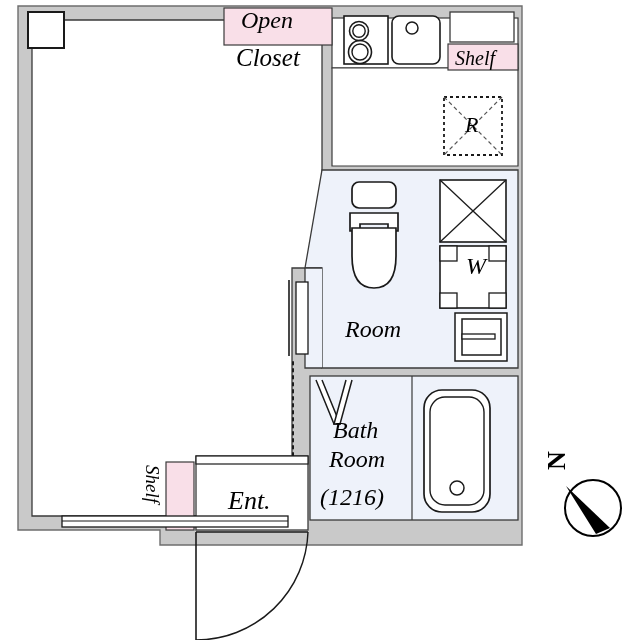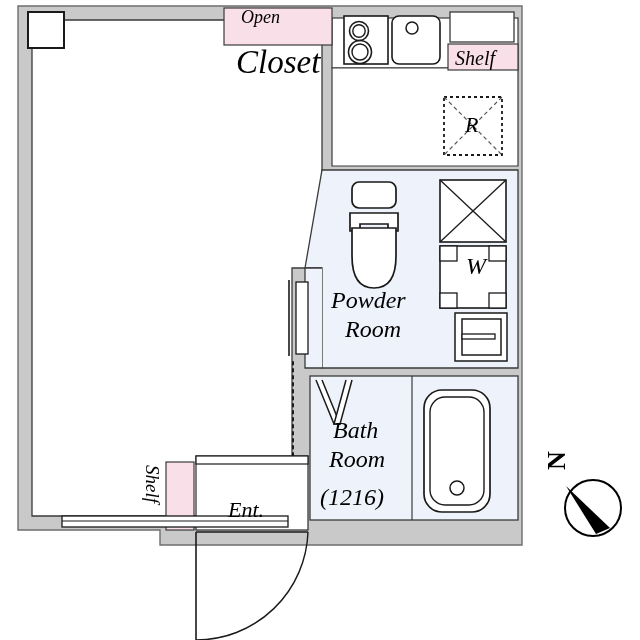--- a/index.html
+++ b/index.html
@@ -23,31 +23,31 @@
   }
   .lbl {
     position: absolute;
     font-family: "Liberation Serif", serif;
     font-style: italic;
     color: #000;
     white-space: nowrap;
     pointer-events: none;
     line-height: 1.05;
   }
-  .lbl-open   { left: 241px; top: 8px;  font-size: 18px; }
-  .lbl-closet { left: 236px; top: 45px; font-size: 33px; }
+  .lbl-open   { left: 241px; top: 8px;  font-size: 24px; }
+  .lbl-closet { left: 236px; top: 45px; font-size: 25px; }
   .lbl-shelf-k{ left: 455px; top: 48px; font-size: 20px; }
   .lbl-r      { left: 465px; top: 113px; font-size: 22px; }
   .lbl-w      { left: 466px; top: 254px; font-size: 24px; }
   .lbl-powder { left: 331px; top: 288px; font-size: 24px; }
   .lbl-room1  { left: 345px; top: 317px; font-size: 24px; }
   .lbl-bath   { left: 333px; top: 418px; font-size: 24px; text-align: right; }
   .lbl-room2  { left: 329px; top: 447px; font-size: 24px; }
   .lbl-size2  { left: 320px; top: 476px; font-size: 24px; margin-top: 9px; }
-  .lbl-ent    { left: 228px; top: 487px; font-size: 22px; margin-top: 11px; }
+  .lbl-ent    { left: 228px; top: 487px; font-size: 26px; }
   .lbl-area   { left: 112px; top: 247px; font-size: 38px; font-weight: bold; letter-spacing: 0px; }
   .lbl-shelf-e{ left: 162px; top: 465px; font-size: 19px;
                 transform: rotate(90deg); transform-origin: left top; }
   .lbl-n      { left: 543px; top: 470px; font-size: 26px; font-style: normal;
                 font-weight: bold; transform: rotate(-90deg); transform-origin: left top; }
 </style>
 </head>
 <body>
 
 <div id="plan">
@@ -164,21 +164,20 @@
       <path d="M566,486 L610,528 L596,534 Z" fill="#000000"></path>
     </g>
 
   </svg>
 
   <span class="lbl lbl-open">Open</span>
   <span class="lbl lbl-closet">Closet</span>
   <span class="lbl lbl-shelf-k">Shelf</span>
   <span class="lbl lbl-r">R</span>
   <span class="lbl lbl-w">W</span>
-  <span class="lbl lbl-powder">Powder</span>
   <span class="lbl lbl-room1">Room</span>
   <span class="lbl lbl-bath">Bath</span>
   <span class="lbl lbl-room2">Room</span>
   <span class="lbl lbl-size2">(1216)</span>
   <span class="lbl lbl-ent">Ent.</span>
   <span class="lbl lbl-shelf-e">Shelf</span>
   <span class="lbl lbl-n">N</span>
 
 </div>
 

